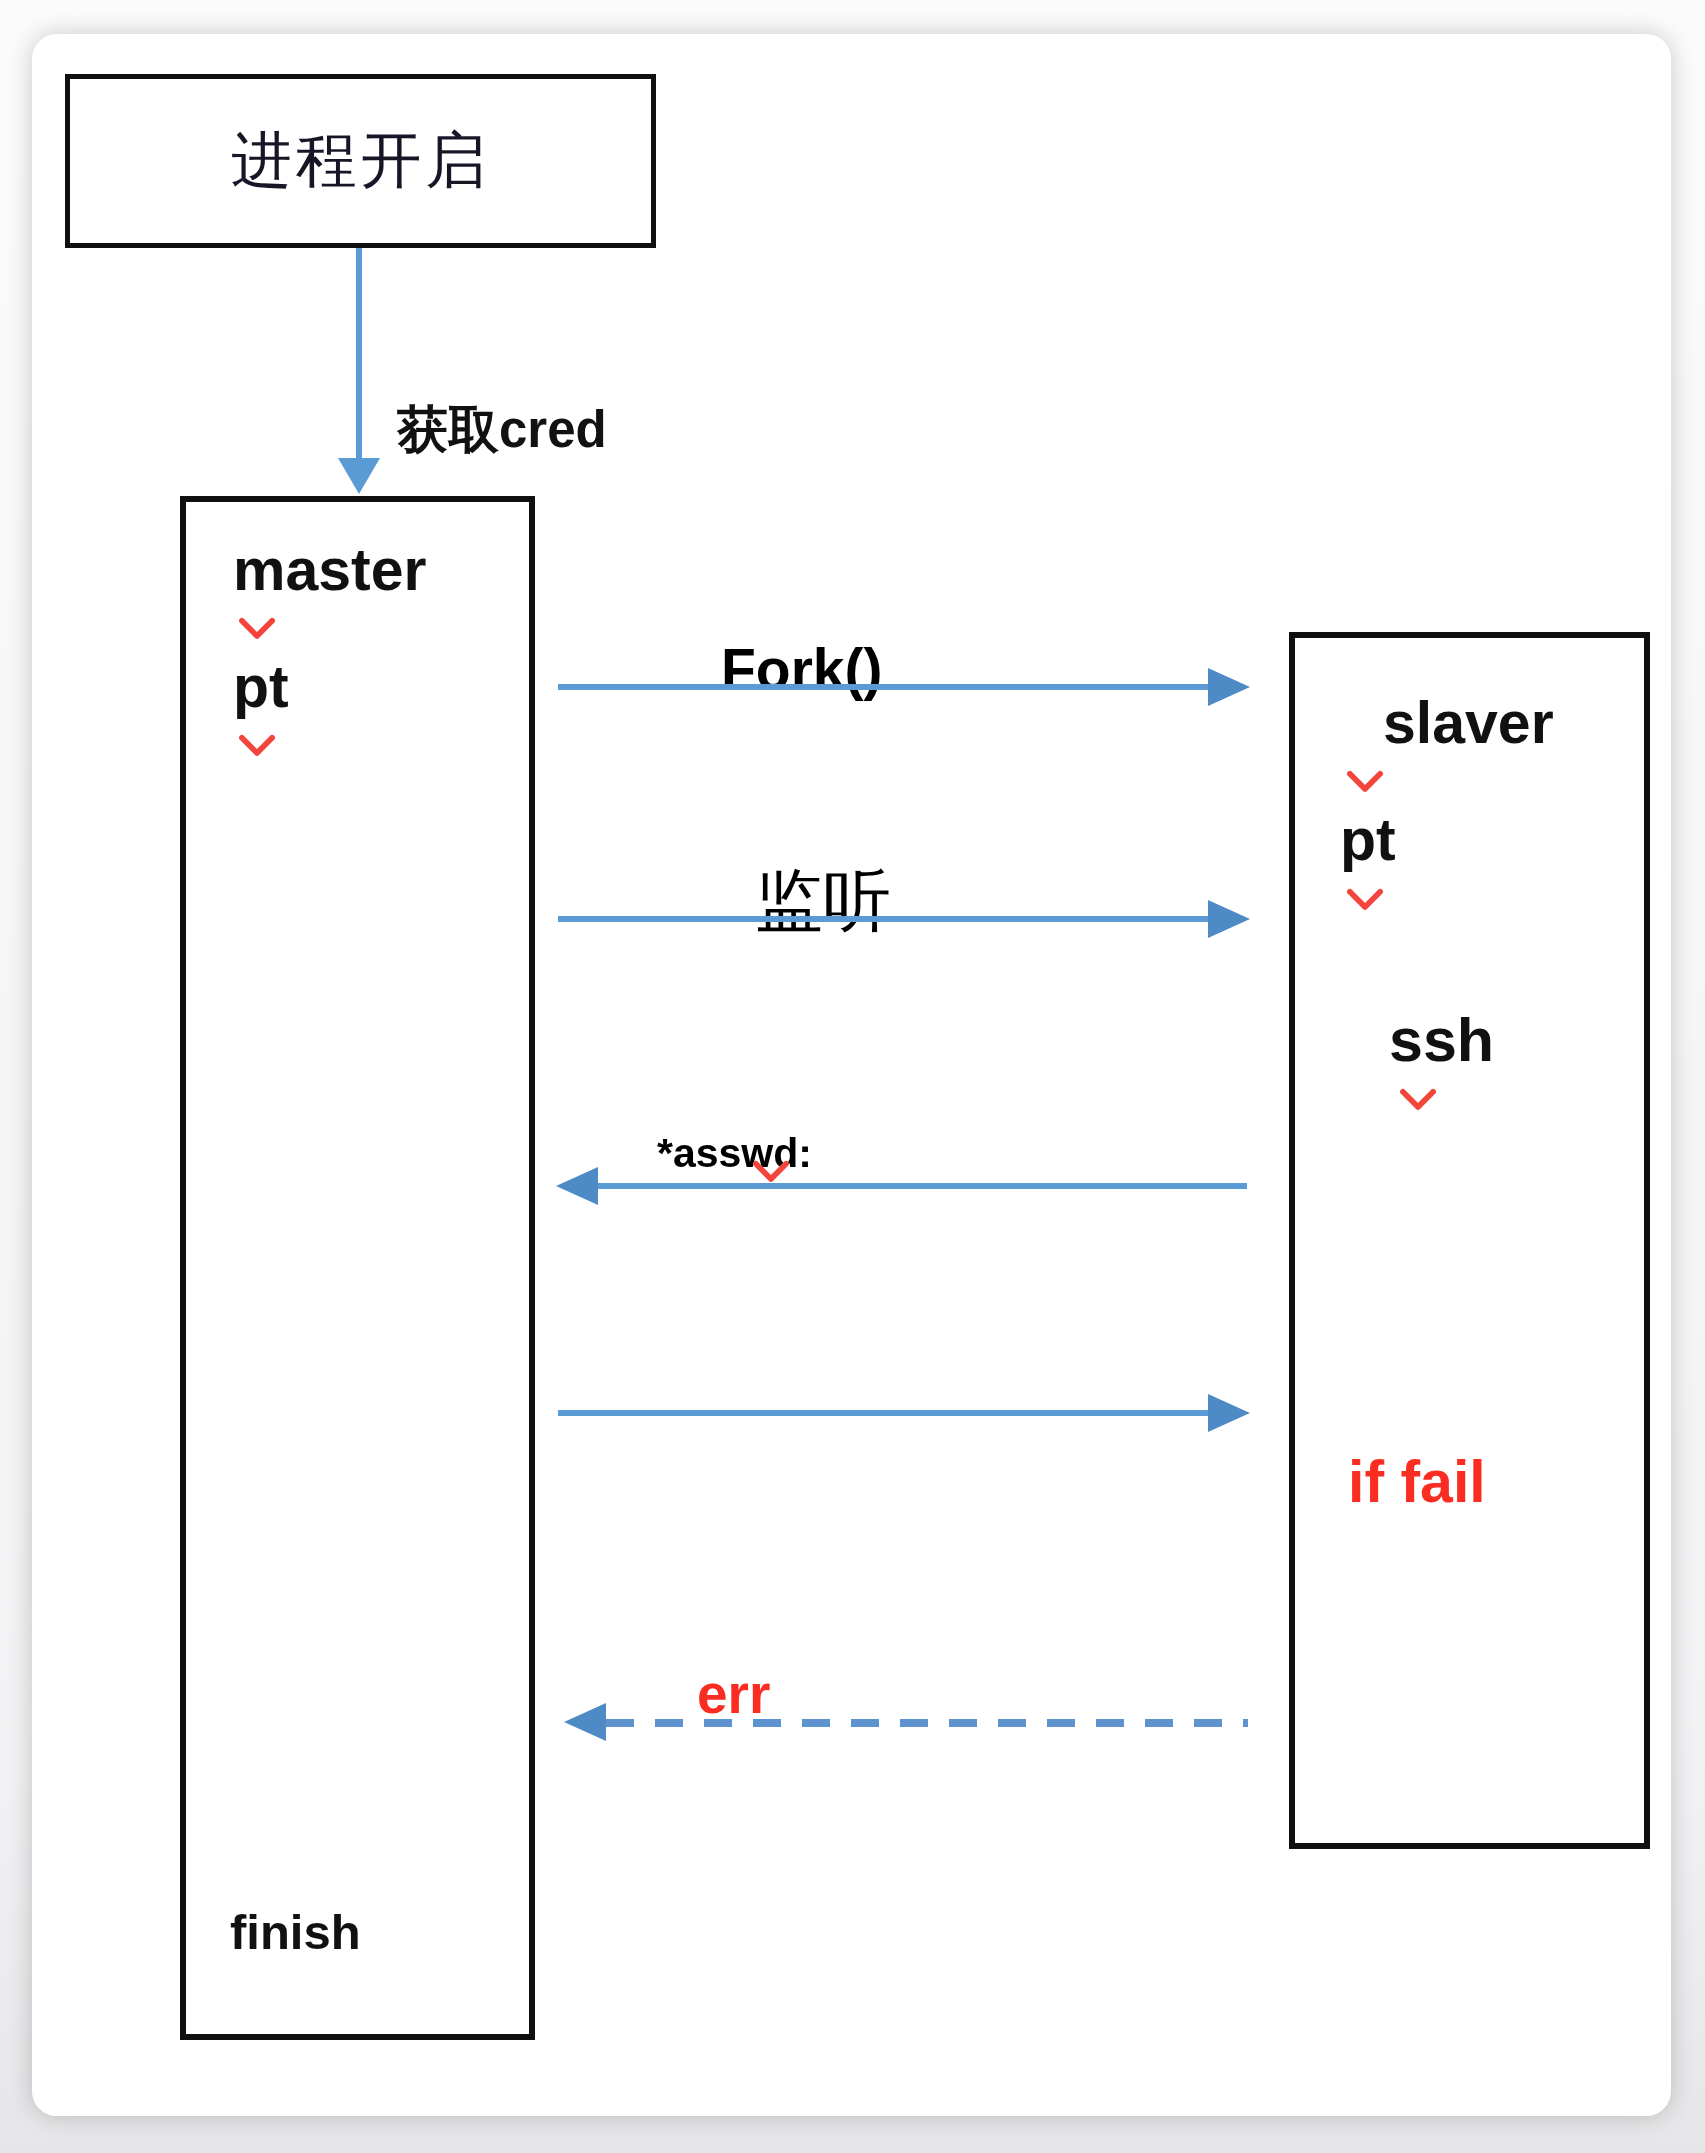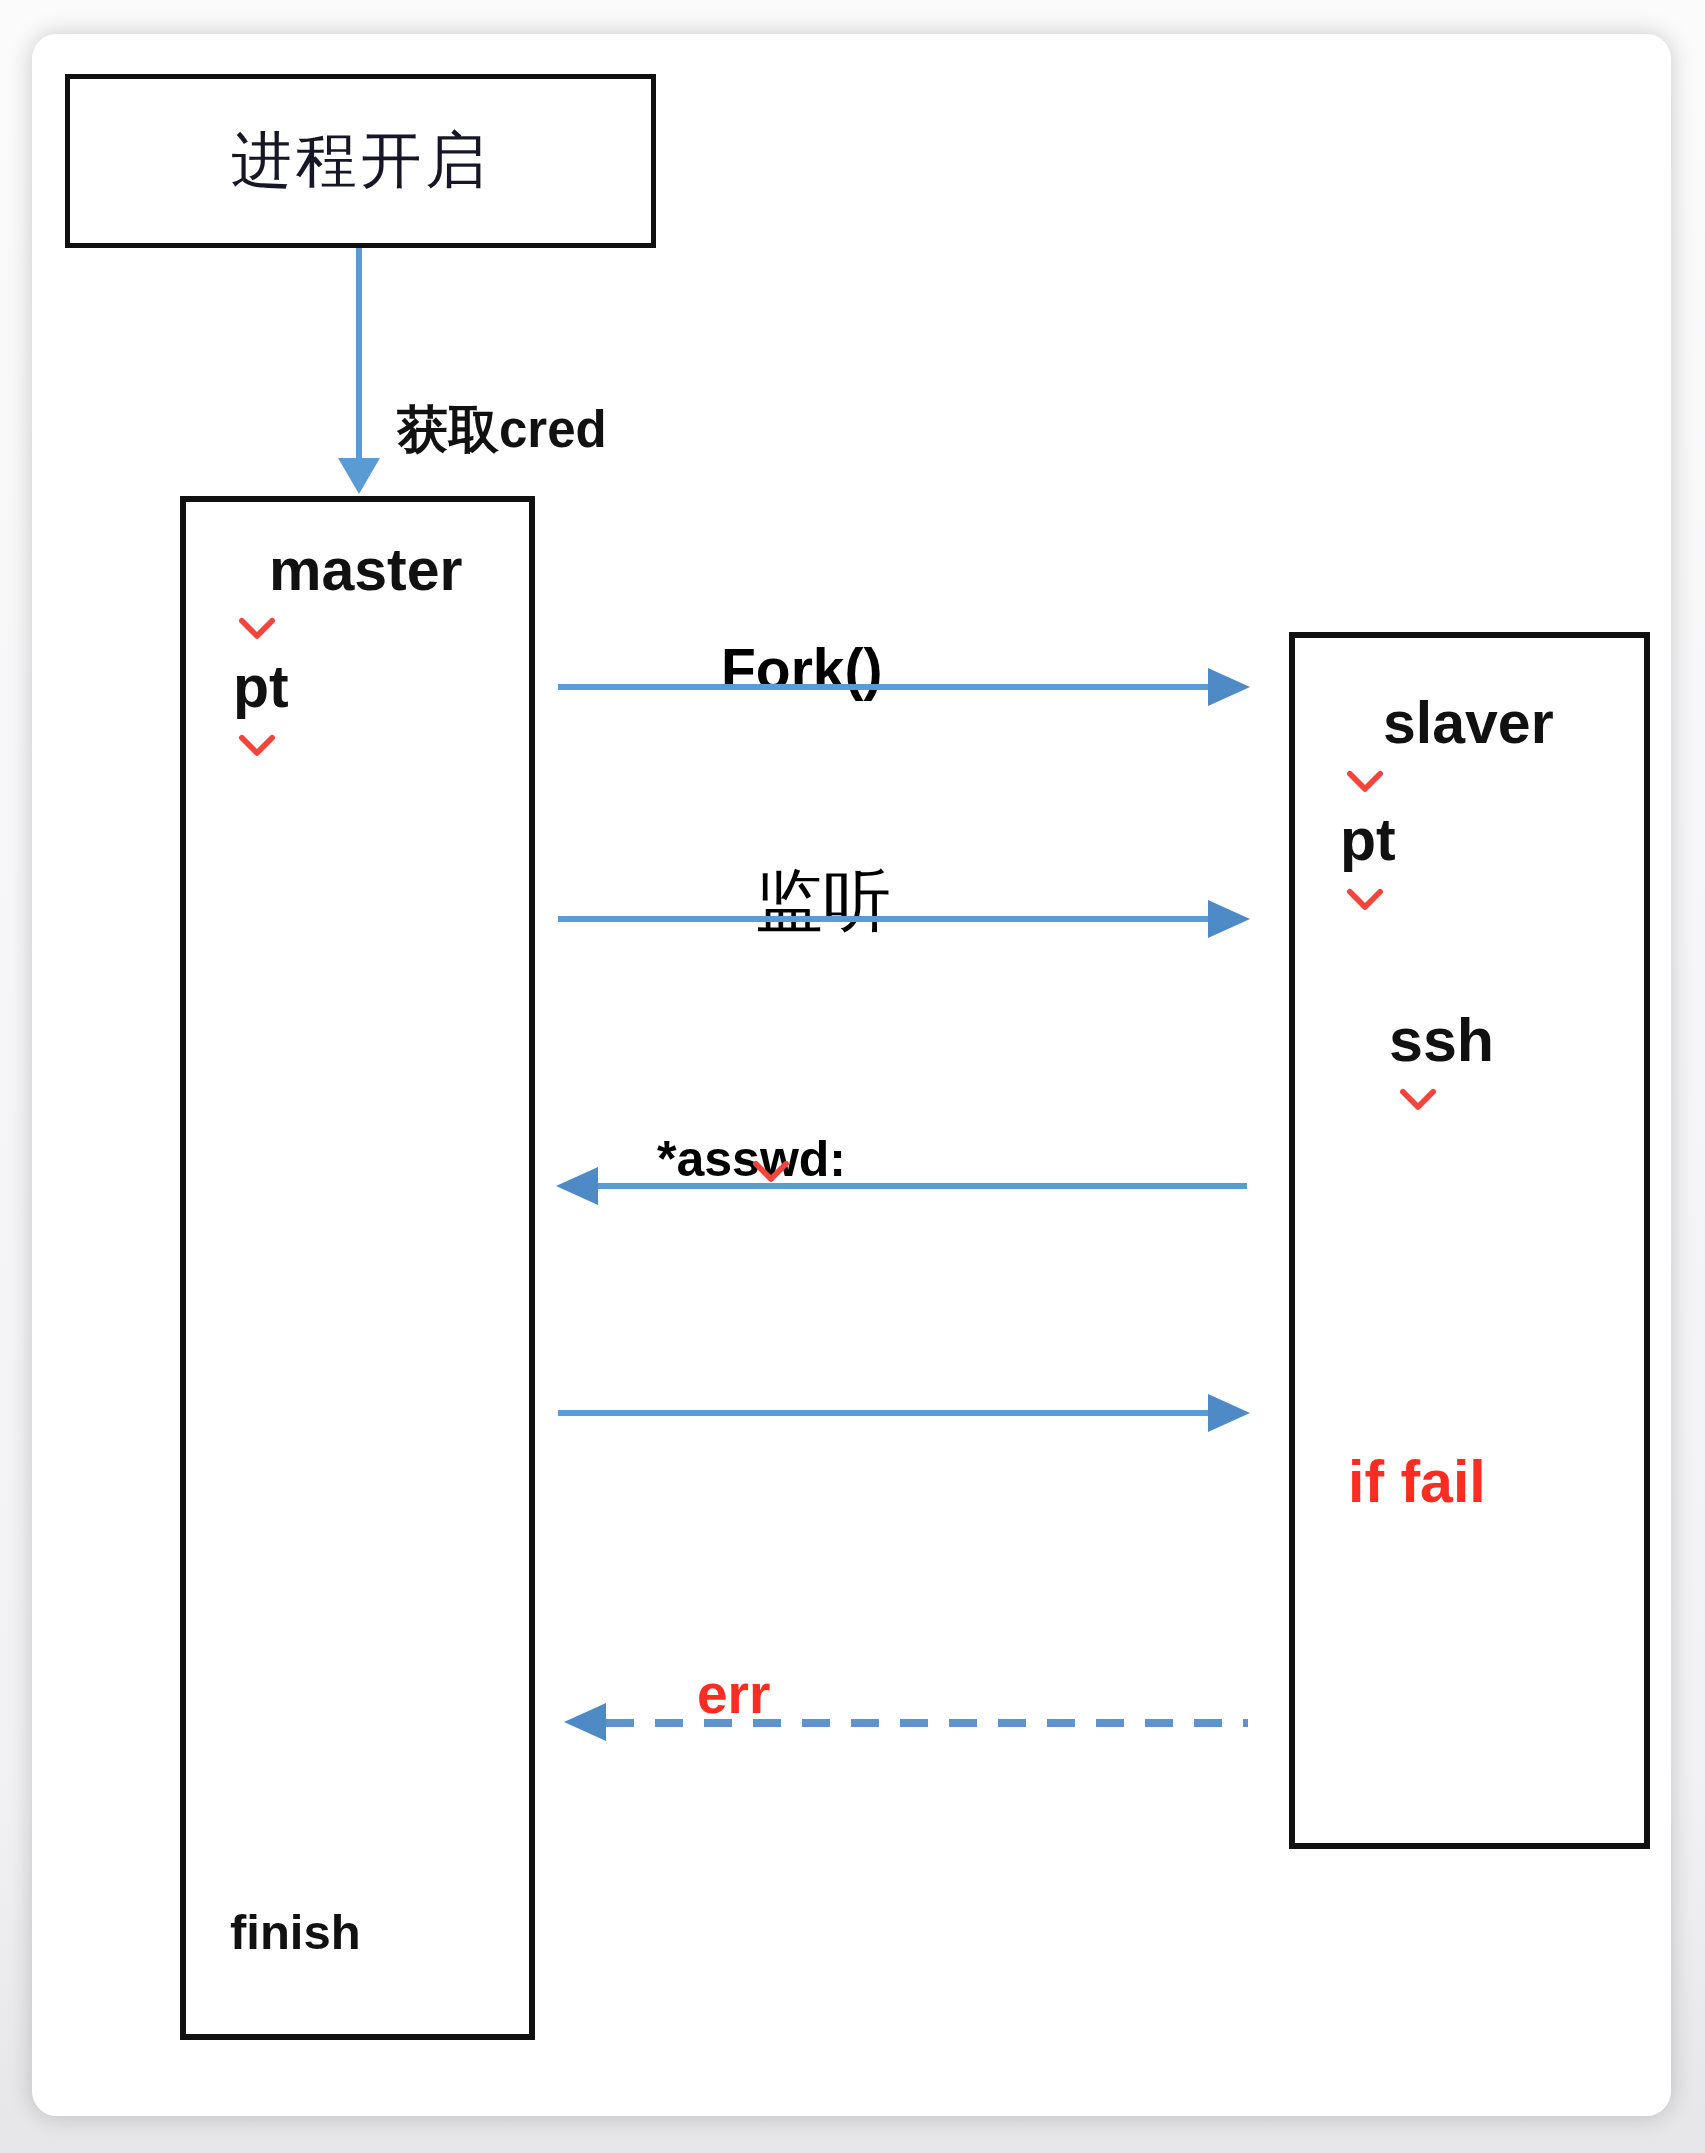--- a/index.html
+++ b/index.html
@@ -52,21 +52,21 @@
 
   <div class="box" id="start-box">
     <span class="zh start-text">进程开启</span>
   </div>
 
   <div class="vline"></div>
   <div class="vhead"></div>
   <div class="t w6" style="left:397px;top:396px;font-size:51px;">获取cred</div>
 
   <div class="box lane" id="master-box"></div>
-  <div class="t w6" style="left:233px;top:536px;font-size:59px;margin-left:36px;">master</div>
+  <div class="t w6" style="left:233px;top:536px;font-size:59px;">master</div>
   <svg class="check" style="left:238px;top:617px;" width="38" height="24.6" viewBox="0 0 20 13">
       <polyline points="2,2 10,10 18,2" fill="none" stroke="#f4453c" stroke-width="3" stroke-linecap="round" stroke-linejoin="round"></polyline>
     </svg>
   <div class="t w6" style="left:233px;top:653px;font-size:59px;">pt</div>
   <svg class="check" style="left:238px;top:734px;" width="38" height="24.6" viewBox="0 0 20 13">
       <polyline points="2,2 10,10 18,2" fill="none" stroke="#f4453c" stroke-width="3" stroke-linecap="round" stroke-linejoin="round"></polyline>
     </svg>
   <div class="t w6" style="left:230px;top:1904px;font-size:49px;">finish</div>
 
   <div class="box lane" id="slaver-box"></div>
@@ -85,21 +85,21 @@
   <div class="t w6 red" style="left:1348px;top:1448px;font-size:59px;">if fail</div>
 
   <div class="msg-label w6" style="left:721px;top:596px;font-size:57px;">Fork()</div>
   <div class="hline" style="left:558px;top:684px;width:651px;"></div>
   <div class="head-right" style="left:1208px;top:668px;"></div>
 
   <div class="msg-label zh" style="left:755px;top:816px;font-size:68px;">监听</div>
   <div class="hline" style="left:558px;top:916px;width:651px;"></div>
   <div class="head-right" style="left:1208px;top:900px;"></div>
 
-  <div class="msg-label w6" style="left:657px;top:1090px;font-size:50px;">*asswd:</div>
+  <div class="msg-label w6" style="left:657px;top:1090px;font-size:41px;">*asswd:</div>
   <svg class="check" style="left:752px;top:1160px;" width="38" height="24.6" viewBox="0 0 20 13">
       <polyline points="2,2 10,10 18,2" fill="none" stroke="#f4453c" stroke-width="3" stroke-linecap="round" stroke-linejoin="round"></polyline>
     </svg>
   <div class="hline" style="left:598px;top:1183px;width:649px;"></div>
   <div class="head-left" style="left:556px;top:1167px;"></div>
 
   <div class="hline" style="left:558px;top:1410px;width:651px;"></div>
   <div class="head-right" style="left:1208px;top:1394px;"></div>
 
   <div class="msg-label w6 red" style="left:697px;top:1622px;font-size:55px;">err</div>

